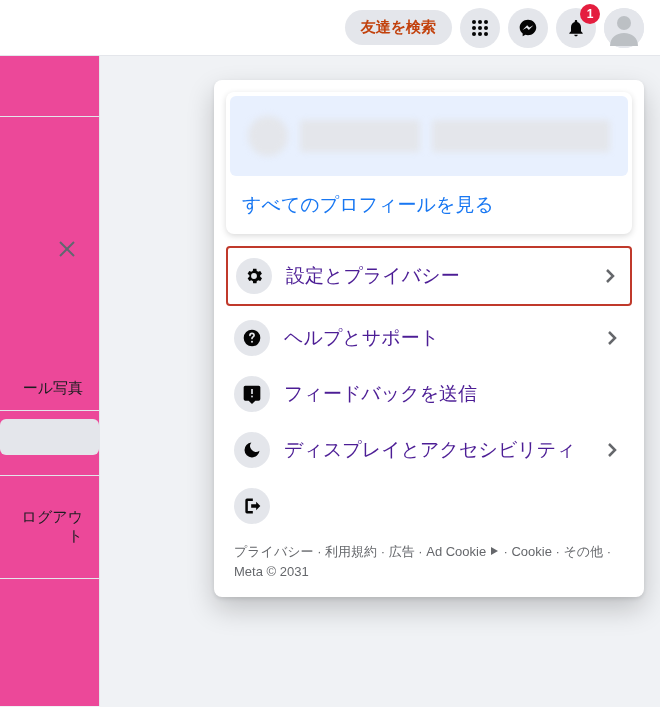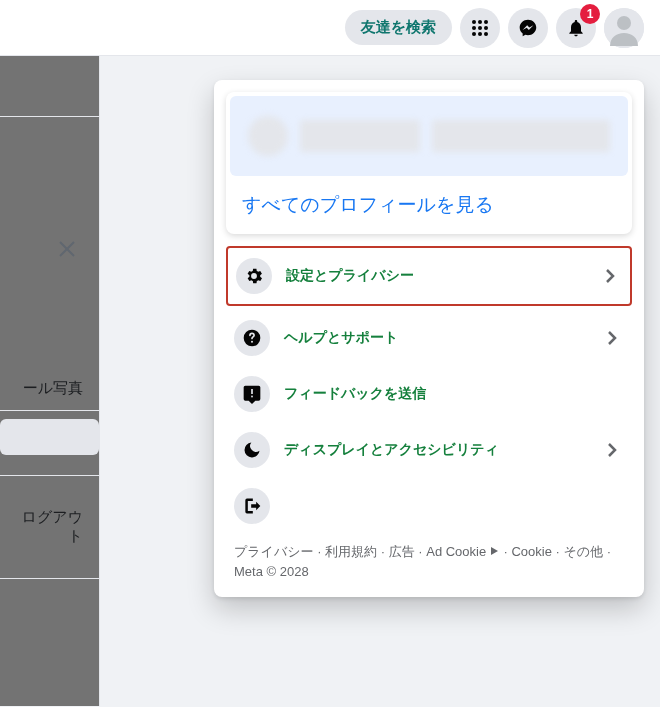--- a/index.html
+++ b/index.html
@@ -22,21 +22,21 @@
       gap: 8px;
       position: relative;
       z-index: 10;
     }
     .search-btn {
       background: #e4e6eb;
       border-radius: 20px;
       padding: 8px 16px;
       font-size: 15px;
       font-weight: 600;
-      color: #0f766e;
+      color: #c2410c;
       border: none;
       cursor: pointer;
     }
     .icon-btn {
       width: 40px;
       height: 40px;
       border-radius: 50%;
       background: #e4e6eb;
       display: flex;
       align-items: center;
@@ -61,21 +61,21 @@
       font-weight: 600;
       display: flex;
       align-items: center;
       justify-content: center;
     }
     .left-partial {
       position: absolute;
       left: 0;
       top: 56px;
       width: 100px;
-      background: #737373;
+      background: #ec4899;
       height: 650px;
       border-right: 1px solid #e4e6eb;
       padding-top: 60px;
     }
     .left-item {
       padding: 12px 16px;
       color: #1c1e21;
       font-size: 15px;
       text-align: right;
       position: relative;
@@ -171,23 +171,23 @@
       height: 36px;
       border-radius: 50%;
       background: #e4e6eb;
       display: flex;
       align-items: center;
       justify-content: center;
       flex-shrink: 0;
     }
     .menu-label {
       flex: 1;
-      font-size: 14px;
-      color: #15803d;
-      font-weight: 700;
+      font-size: 19px;
+      color: #4c1d95;
+      font-weight: 400;
     }
     .chevron {
       color: #65676b;
     }
     .footer-text {
       font-size: 13px;
       color: #65676b;
       line-height: 1.5;
       padding: 8px 8px 4px 8px;
     }
@@ -336,15 +336,15 @@
   <div class="footer-text">
     <span>プライバシー</span> ·
     <span>利用規約</span> ·
     <span>広告</span> ·
     <span>Ad Cookie</span>
     <svg width="10" height="10" viewBox="0 0 10 10" style="display:inline" fill="#65676b">
         <path d="M1 1l7 4-7 4z"></path>
       </svg> ·
     <span>Cookie</span> ·
     <span>その他</span> ·
-    <span>Meta © 2028</span>
+    <span>Meta © 2031</span>
   </div>
 </div>
 
 </body></html>

